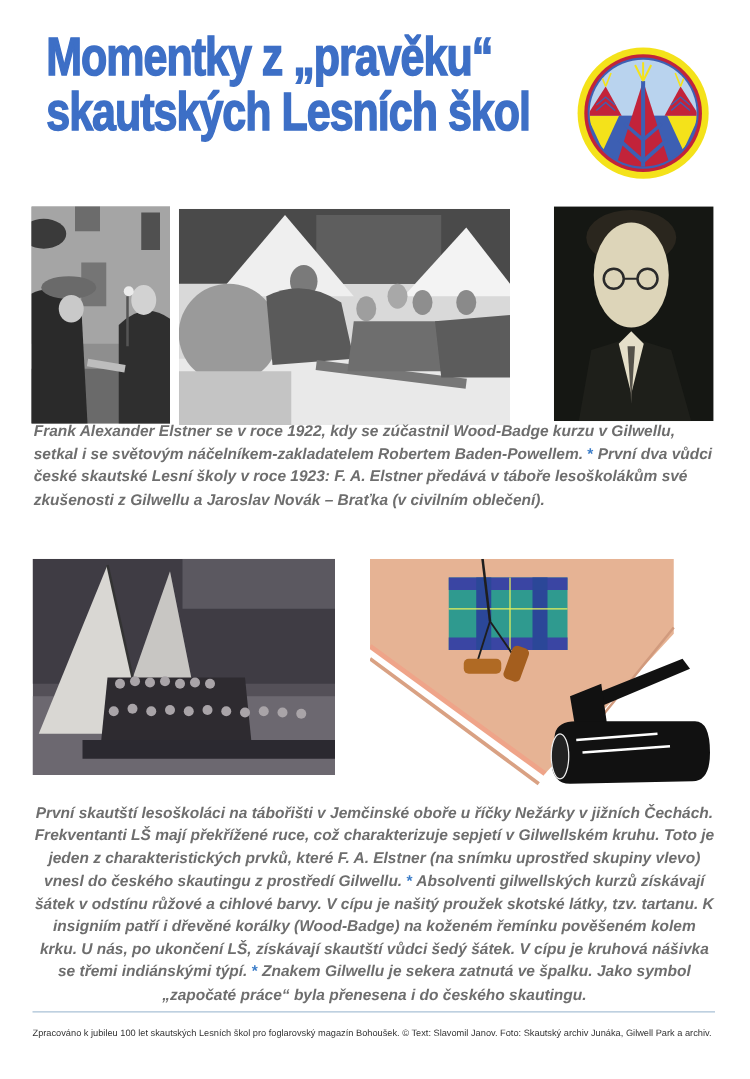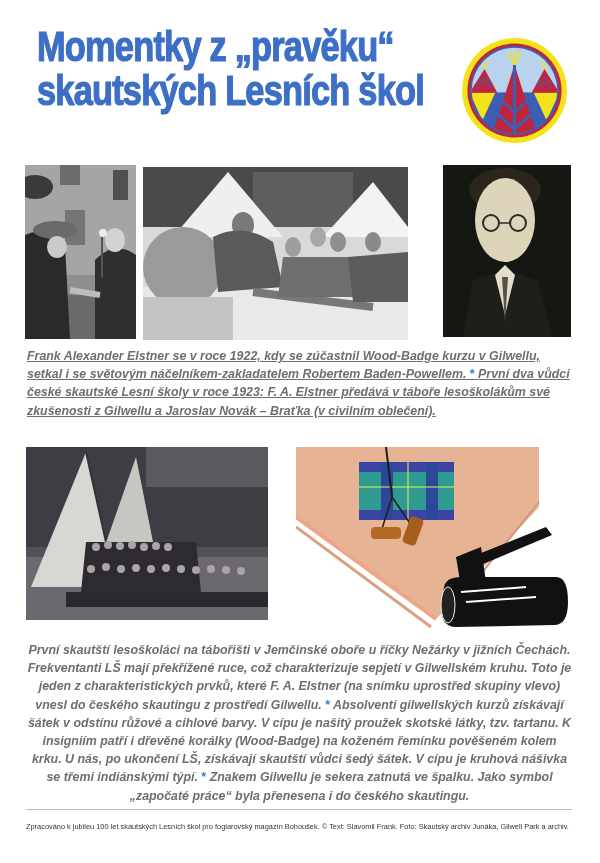--- a/index.html
+++ b/index.html
@@ -109,21 +109,21 @@
     <ellipse cx="62" cy="55" rx="30" ry="42" fill="#ddd5b9"></ellipse>
     <circle cx="48" cy="58" r="8" fill="none" stroke="#2a2a2a" stroke-width="2"></circle>
     <circle cx="75" cy="58" r="8" fill="none" stroke="#2a2a2a" stroke-width="2"></circle>
     <line x1="56" y1="58" x2="67" y2="58" stroke="#2a2a2a" stroke-width="1.5"></line>
     <path d="M20,172 L30,115 L62,105 L94,115 L110,172 Z" fill="#1e1f1a"></path>
     <polygon points="52,110 62,150 72,110 62,100" fill="#e5dfc9"></polygon>
     <polygon points="59,112 62,158 65,112" fill="#55524a"></polygon>
   </svg>
 </div>
 
-<div class="caption" style="top:347px;text-decoration:underline;">
+<div class="caption" style="top:336px;">
   <span>Frank Alexander Elstner se v roce 1922, kdy se zúčastnil Wood-Badge kurzu v Gilwellu, setkal i se světovým náčelníkem-zakladatelem Robertem Baden-Powellem.</span>
   <span class="sep">*</span>
   <span>První dva vůdci české skautské Lesní školy v roce 1923: F. A. Elstner předává v táboře lesoškolákům své zkušenosti z Gilwellu a Jaroslav Novák – Braťka (v civilním oblečení).</span>
 </div>
 
 <div class="photo" style="left:26px;top:447px;width:242px;height:173px;">
   <svg width="242" height="173" viewBox="0 0 242 173">
     <rect width="242" height="173" fill="#545058"></rect>
     <rect x="0" y="0" width="242" height="100" fill="#3f3c44"></rect>
     <rect x="120" y="0" width="122" height="40" fill="#5b5860"></rect>
@@ -185,13 +185,13 @@
 
 <div class="caption" style="top:641px;text-align:center;">
   <span>První skautští lesoškoláci na tábořišti v Jemčinské oboře u říčky Nežárky v jižních Čechách. Frekventanti LŠ mají překřížené ruce, což charakterizuje sepjetí v Gilwellském kruhu. Toto je jeden z charakteristických prvků, které F. A. Elstner (na snímku uprostřed skupiny vlevo) vnesl do českého skautingu z prostředí Gilwellu.</span>
   <span class="sep">*</span>
   <span>Absolventi gilwellských kurzů získávají šátek v odstínu růžové a cihlové barvy. V cípu je našitý proužek skotské látky, tzv. tartanu. K insigniím patří i dřevěné korálky (Wood-Badge) na koženém řemínku pověšeném kolem krku. U nás, po ukončení LŠ, získávají skautští vůdci šedý šátek. V cípu je kruhová nášivka se třemi indiánskými týpí.</span>
   <span class="sep">*</span>
   <span>Znakem Gilwellu je sekera zatnutá ve špalku. Jako symbol „započaté práce“ byla přenesena i do českého skautingu.</span>
 </div>
 
 <div class="rule"></div>
-<div class="footer">Zpracováno k jubileu 100 let skautských Lesních škol pro foglarovský magazín Bohoušek. © Text: Slavomil Frank. Foto: Skautský archiv Junáka, Gilwell Park a archiv.</div>
+<div class="footer">Zpracováno k jubileu 100 let skautských Lesních škol pro foglarovský magazín Bohoušek. © Text: Slavomil Janov. Foto: Skautský archiv Junáka, Gilwell Park a archiv.</div>
 
 </body></html>

